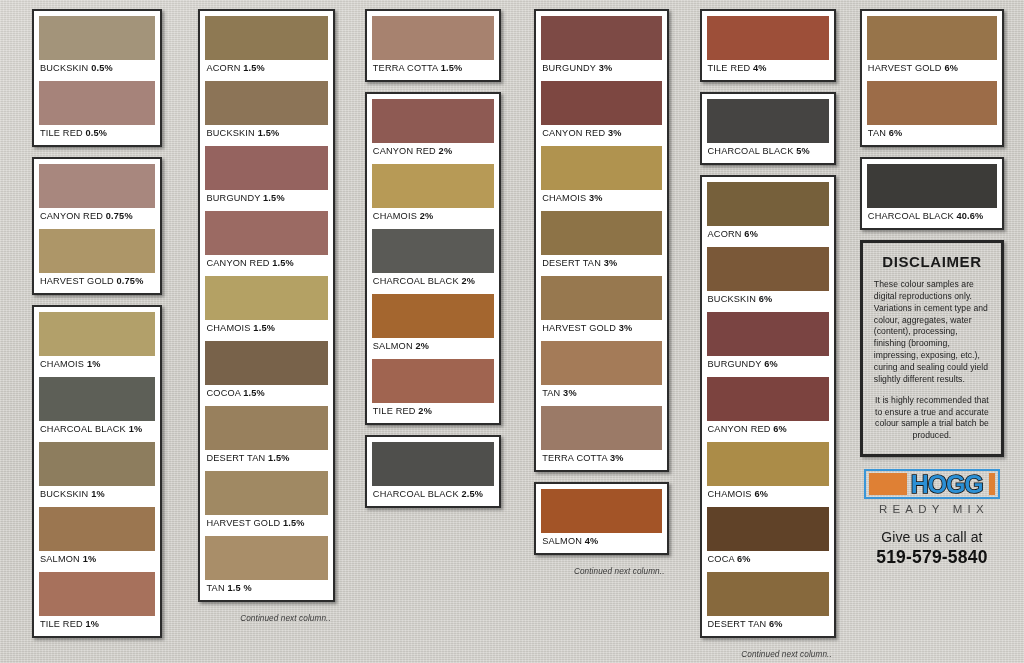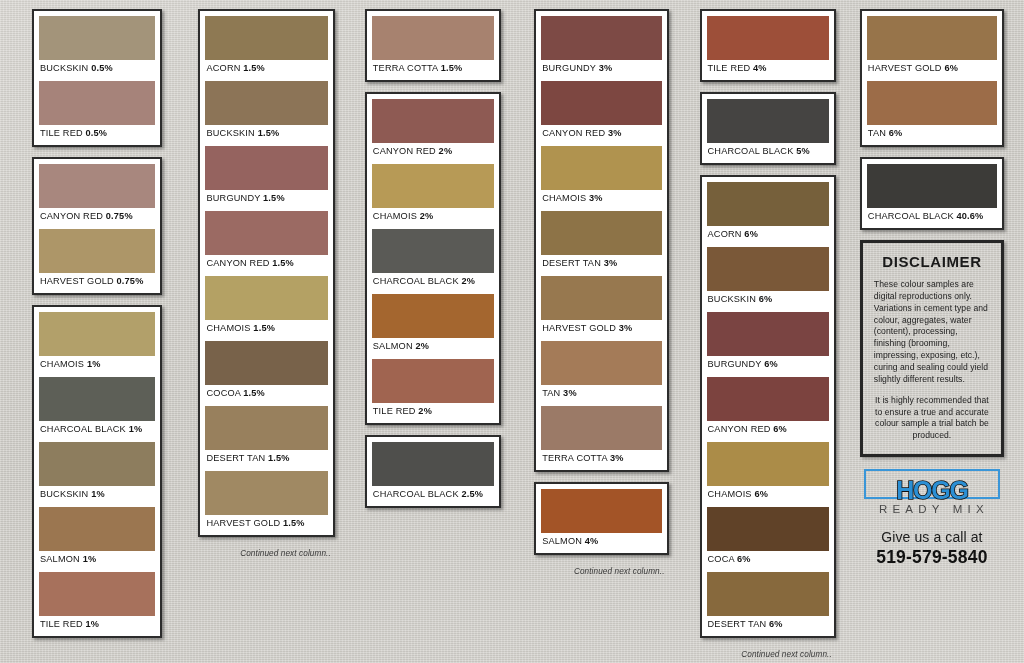--- a/index.html
+++ b/index.html
@@ -116,21 +116,21 @@
   .disclaimer-para + .disclaimer-para { margin-top: 9px; text-align: center; }
 
   
   .logo-block { padding: 0 4px; }
 
   .logo-box {
     border: 2.5px solid #3a96d8;
     background: transparent;
     height: 30px;
     display: flex;
-    flex-direction: column;
+    flex-direction: row;
     align-items: center;
     padding: 2px 3px;
     gap: 4px;
   }
 
   .logo-orange-big {
     width: 38px;
     height: 100%;
     background: #df8034;
   }
@@ -256,20 +256,24 @@
             <div class="swatch-label"><span>COCOA</span> <span class="pct">1.5%</span></div>
           </div>
           <div class="swatch-block">
             <span class="swatch-chip" style="background-color: rgb(152, 128, 93);"></span>
             <div class="swatch-label"><span>DESERT TAN</span> <span class="pct">1.5%</span></div>
           </div>
           <div class="swatch-block">
             <span class="swatch-chip" style="background-color: rgb(160, 137, 99);"></span>
             <div class="swatch-label"><span>HARVEST GOLD</span> <span class="pct">1.5%</span></div>
           </div>
+          <div class="swatch-block">
+            <span class="swatch-chip" style="background-color: rgb(169, 142, 105);"></span>
+            <div class="swatch-label"><span>TAN</span> <span class="pct">1.5 %</span></div>
+          </div>
         </div>
         <div class="continued">Continued next column..</div>
       </div>
       <div class="column col-3">
         <div class="card">
           <div class="swatch-block">
             <span class="swatch-chip" style="background-color: rgb(167, 130, 111);"></span>
             <div class="swatch-label"><span>TERRA COTTA</span> <span class="pct">1.5%</span></div>
           </div>
         </div>

